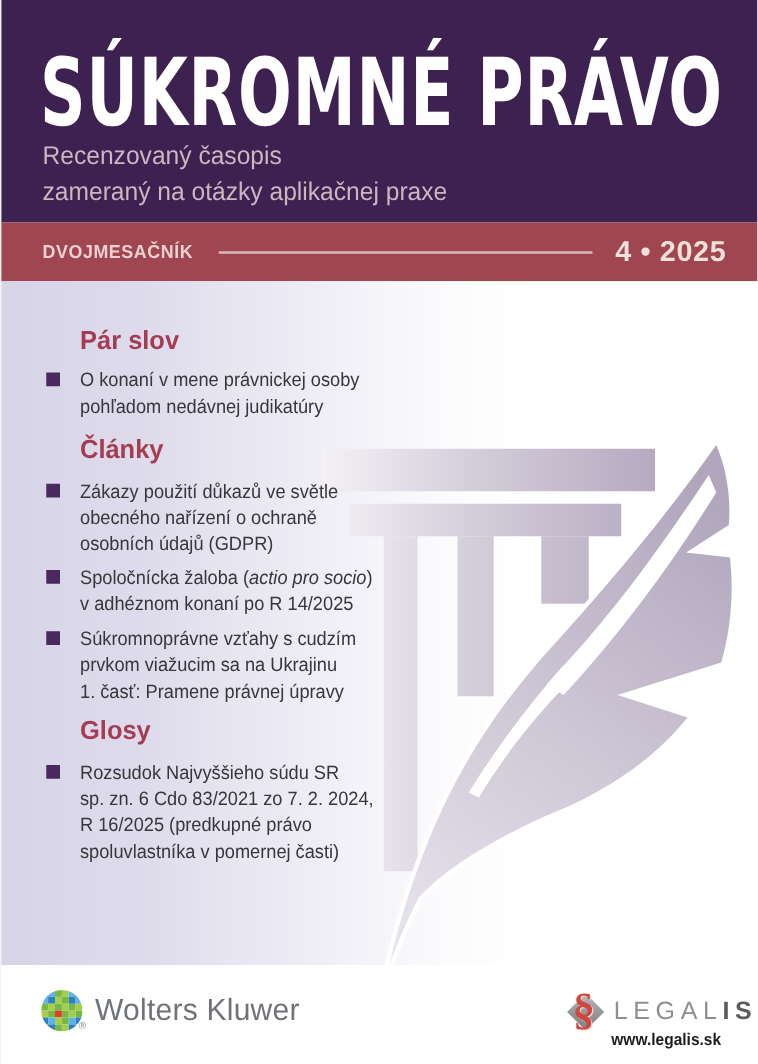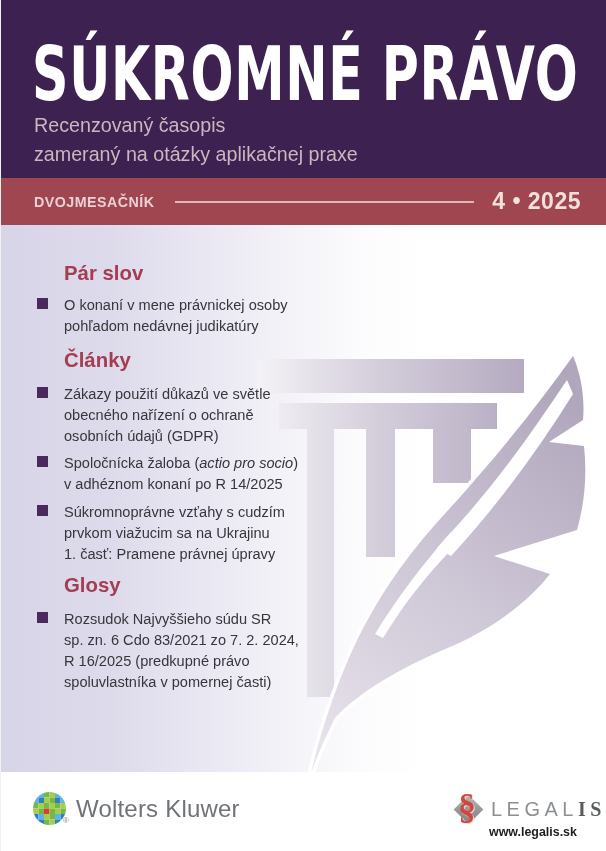--- a/index.html
+++ b/index.html
@@ -61,21 +61,21 @@
     transform:scaleX(0.98); transform-origin:left center; }
 
   .legalis { position:absolute; left:452px; top:10px; width:140px; }
   .legalis-mark { position:absolute; left:2px; top:12px; width:30px; height:30px; }
   .legalis-diamond { position:absolute; left:3px; top:5px; width:21px; height:21px;
     background:linear-gradient(135deg,#b9bbbd 0%,#939597 55%,#7e8082 100%); transform:rotate(45deg); }
   .legalis-para { position:absolute; left:3px; top:-8px; font-size:36px; font-weight:bold; color:#cf4840;
     font-family:"Liberation Serif", serif; text-shadow:1px 1px 0 #f3d6d2; }
   .legalis-word { position:absolute; left:38px; top:16px; font-size:20px; letter-spacing:4.5px;
     color:#8d9093; font-weight:500; white-space:nowrap; }
-  .legalis-word .dark { color:#595c5e; font-weight:600;font-family:Liberation Serif, serif; }
+  .legalis-word .dark { color:#595c5e; font-weight:600; }
   .legalis-url { position:absolute; left:36px; top:42px; font-size:13.5px; font-weight:600; color:#1e1c1d;
     transform:scaleX(0.92); transform-origin:left top; white-space:nowrap; }
 </style>
 </head>
 <body>
 
 <div class="page">
 
   <div class="masthead">
     <div class="journal-title">SÚKROMNÉ PRÁVO</div>

